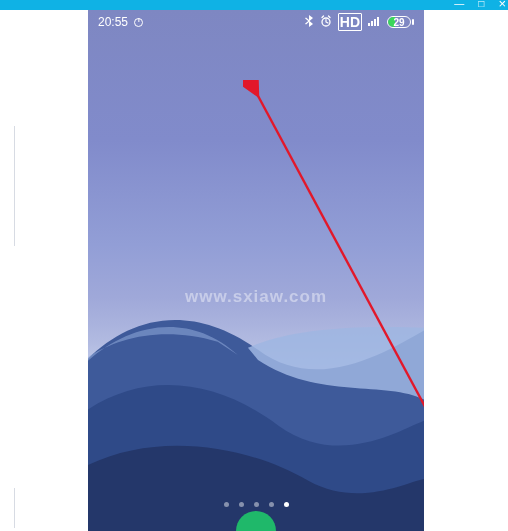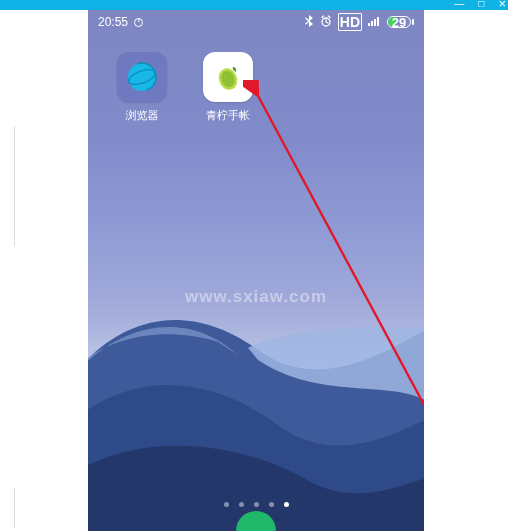--- a/index.html
+++ b/index.html
@@ -57,21 +57,21 @@
     width: 24px; height: 12px; border: 1px solid #ffffff; border-radius: 6px;
     position: relative; overflow: hidden;
   }
   .battery-fill {
     position: absolute; left: 0; top: 0; bottom: 0; width: 32%;
     background: #3bd65b;
     border-top-left-radius: 6px; border-bottom-left-radius: 6px;
   }
   .battery-text {
     position: absolute; inset: 0; display: flex; align-items: center; justify-content: center;
-    font-size: 13px; color: #ffffff; font-weight: 600;
+    font-size: 10px; color: #ffffff; font-weight: 600;
   }
   .battery-cap { width: 2px; height: 6px; background: #ffffff; border-radius: 1px; }
 
   .icon-grid {
     position: absolute; top: 42px; left: 0; width: 100%;
     display: flex; gap: 26px; padding-left: 24px;
   }
   .app {
     display: flex; flex-direction: column; align-items: center; gap: 6px;
     width: 60px;
@@ -183,43 +183,20 @@
         <span class="battery">
           <span class="battery-body">
             <span class="battery-fill"></span>
             <span class="battery-text">29</span>
           </span>
           <span class="battery-cap"></span>
         </span>
       </div>
     </div>
 
-    <div class="icon-grid">
-      <div class="app">
-        <div class="tile tile-browser">
-          <svg width="34" height="34" viewBox="0 0 34 34">
-            <circle cx="17" cy="17" r="14" fill="#17b7e6"></circle>
-            <ellipse cx="17" cy="17" rx="14" ry="6" fill="none" stroke="#0a8fba" stroke-width="1.4" transform="rotate(-20 17 17)"></ellipse>
-            <path d="M17 3 A14 14 0 0 1 17 31" fill="none" stroke="#0a8fba" stroke-width="1.4" transform="rotate(-20 17 17)"></path>
-          </svg>
-        </div>
-        <div class="label">浏览器</div>
-      </div>
-
-      <div class="app">
-        <div class="tile tile-lime">
-          <svg width="32" height="32" viewBox="0 0 32 32">
-            <ellipse cx="16" cy="18" rx="9" ry="11" fill="#b9db4a" transform="rotate(-20 16 18)"></ellipse>
-            <ellipse cx="16" cy="18" rx="6.5" ry="8.5" fill="#8fc233" transform="rotate(-20 16 18)"></ellipse>
-            <path d="M21 6 C23 6 25 8 24 11 C22 10 20 8 21 6 Z" fill="#4a9a3a"></path>
-          </svg>
-        </div>
-        <div class="label">青柠手帐</div>
-      </div>
-    </div>
 
     <div class="watermark">
       <div class="wm2">www.sxiaw.com</div>
     </div>
 
     <svg class="arrow" viewBox="0 0 260 430">
       <defs>
         <marker id="ahead" markerWidth="12" markerHeight="12" refX="2" refY="6" orient="auto">
           <path d="M12,0 L0,6 L12,12 L9,6 Z" fill="#e2182a"></path>
         </marker>

